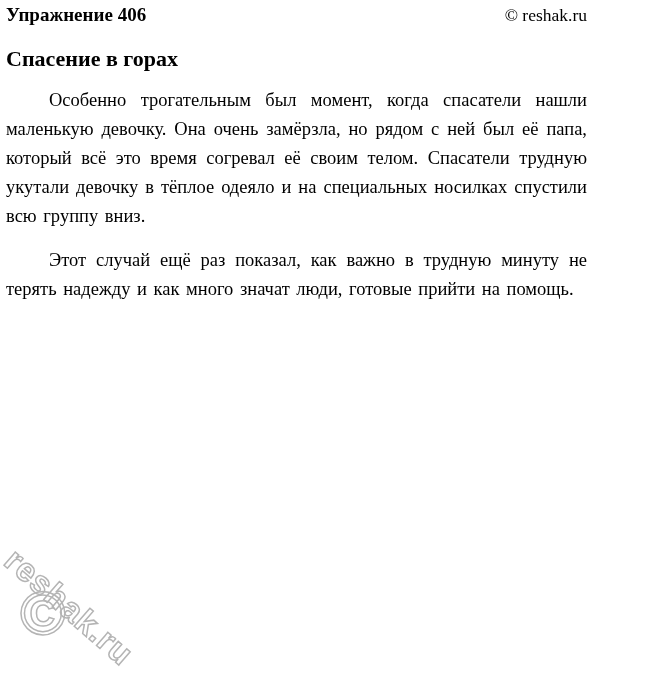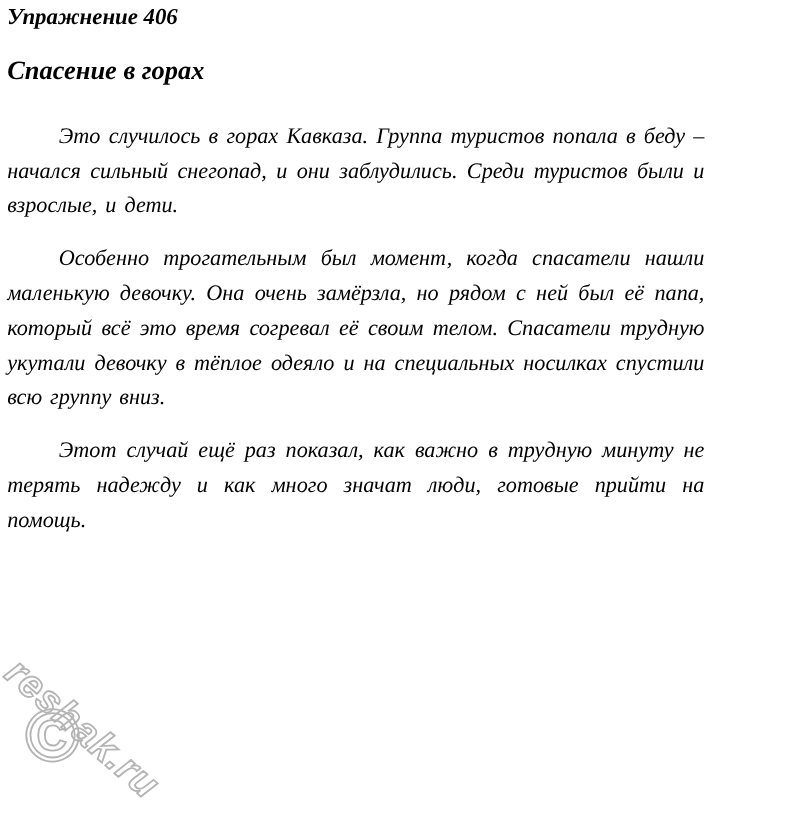--- a/index.html
+++ b/index.html
@@ -11,21 +11,20 @@
     color: #000000;
   }
   .page {
     position: relative;
     width: 594px;
     height: 684px;
     box-sizing: border-box;
     padding: 3px 7px 0 6px;
     overflow: hidden;
     background: #ffffff;
-    font-style: italic;
   }
   .header-row {
     display: flex;
     justify-content: space-between;
     align-items: flex-start;
     line-height: 24px;
   }
   .exercise-title {
     font-weight: bold;
     font-size: 19px;
@@ -85,25 +84,25 @@
     -webkit-text-stroke: 1.5px #b4b4b4;
   }
 </style>
 </head>
 <body>
 
 <div class="page">
 
   <div class="header-row">
     <span class="exercise-title">Упражнение 406</span>
+    <span class="copyright">© reshak.ru</span>
   </div>
 
   <h2 class="story-heading">Спасение в горах</h2>
 
-  <p class="body-par first">Это случилось в горах Кавказа. Группа туристов попала в беду – начался сильный снегопад, и они заблудились. Среди туристов были и взрослые, и дети.</p>
 
 
   <p class="body-par">Особенно трогательным был момент, когда спасатели нашли маленькую девочку. Она очень замёрзла, но рядом с ней был её папа, который всё это время согревал её своим телом. Спасатели трудную укутали девочку в тёплое одеяло и на специальных носилках спустили всю группу вниз.</p>
 
 
   <p class="body-par">Этот случай ещё раз показал, как важно в трудную минуту не терять надежду и как много значат люди, готовые прийти на помощь.</p>
 
   <div class="watermark">
     <span class="wm-text">reshak.ru</span>
     <span class="wm-symbol">©</span>

